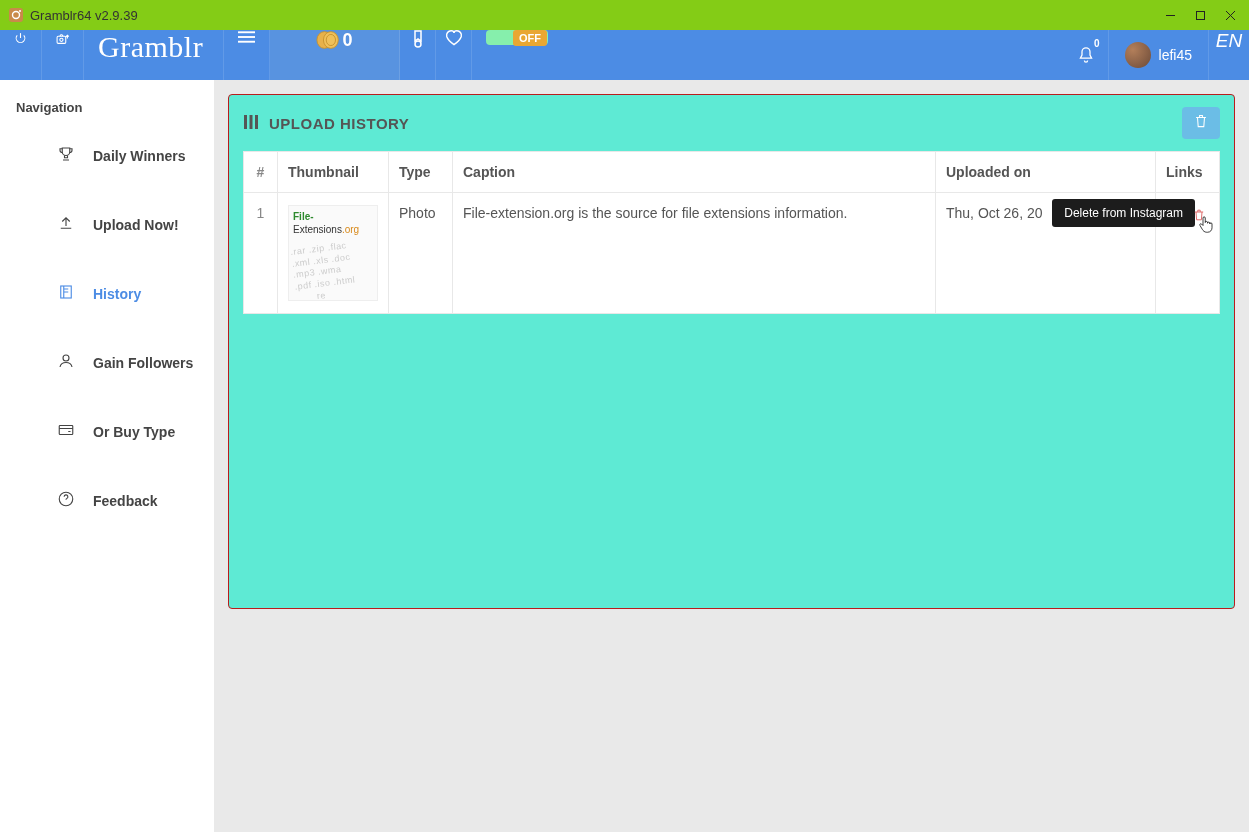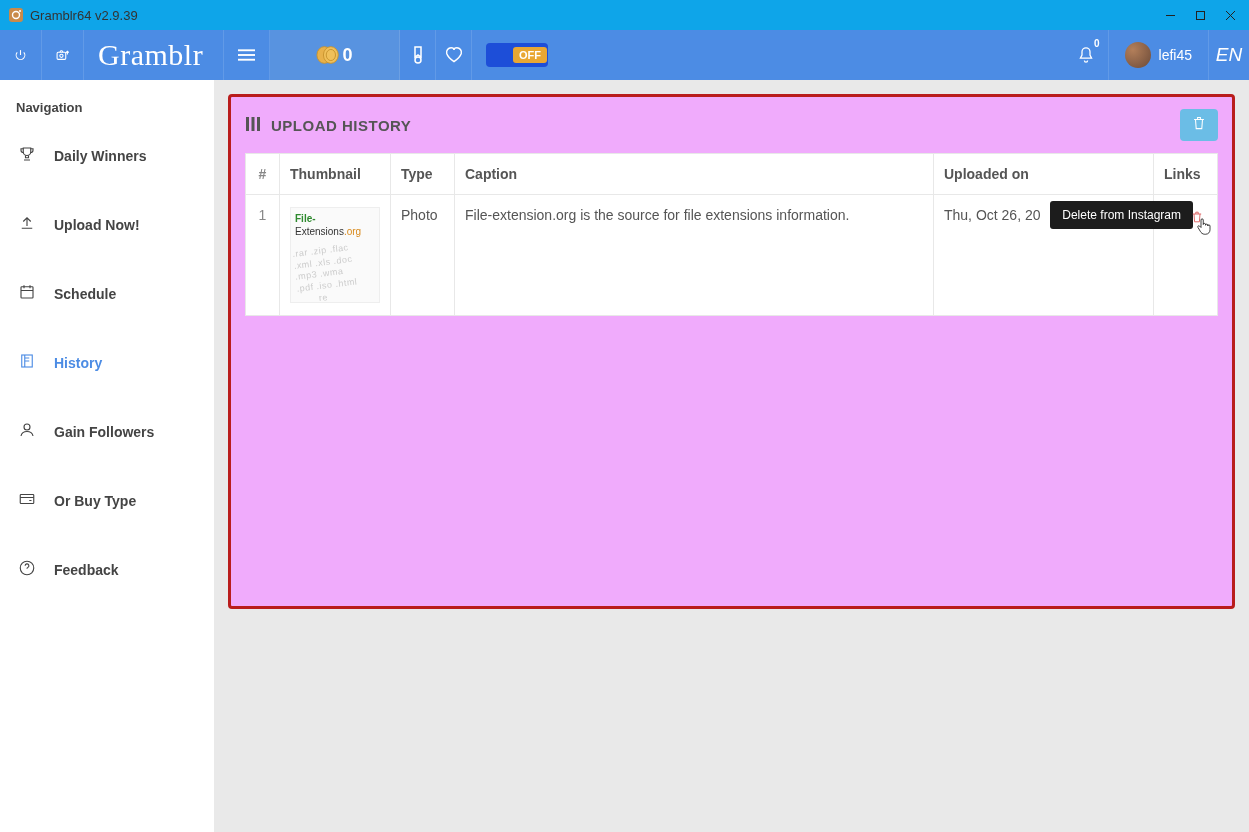--- a/index.html
+++ b/index.html
@@ -1,53 +1,53 @@
 <!DOCTYPE html>
 <html><head>
 <meta charset="utf-8">
 <style>
 * { margin:0; padding:0; box-sizing:border-box; font-family: "Segoe UI", "Helvetica Neue", Arial, sans-serif; }
 body { background:#fff; width:1249px; height:832px; overflow:hidden; }
 
 
-.titlebar { height:30px; display:flex; align-items:center; justify-content:space-between; background:#0ea5e9; padding:0 4px 0 8px; }
+.titlebar { height:30px; display:flex; align-items:center; justify-content:space-between; background:#84cc16; padding:0 4px 0 8px; }
 .titlebar .left { display:flex; align-items:center; gap:6px; font-size:13px; color:#333; }
 .titlebar .app-icon { width:16px; height:16px; display:flex; align-items:center; justify-content:center; }
 .winctrls { display:flex; }
 .winctrls > div { width:30px; height:30px; display:flex; align-items:center; justify-content:center; color:#222; }
 
 
 .topbar { height:50px; background:#4c8ce4; display:flex; align-items:stretch; color:#fff; }
-.topbar .cell { display:flex; align-items:center; justify-content:center; padding:0 14px; }
+.topbar .cell { display:flex; align-items:flex-start; justify-content:center; padding:0 14px; }
 .topbar .sep { border-right:1px solid rgba(255,255,255,0.12); }
 .logo-text { font-family: "Brush Script MT","Segoe Script",cursive; font-size:30px; color:#fff; font-weight:500; letter-spacing:0.5px; }
 .coins-cell { background:#5893e0; flex:0 0 130px; justify-content:space-between; padding:0 14px; font-size:18px; font-weight:600; color:#fff; }
 .coin-icon { width:26px; height:20px; display:flex; }
-.off-toggle { width:64px; height:24px; border-radius:4px; background:#1d4ed8; display:flex; align-items:center; justify-content:flex-end; padding:1px; }
+.off-toggle { width:64px; height:15px; border-radius:4px; background:#86efac; display:flex; align-items:center; justify-content:flex-end; padding:1px; }
 .off-toggle span { background:#e9a733; color:#fff; font-size:11px; font-weight:600; padding:2px 6px; border-radius:3px; }
 .topbar .spacer { flex:1; }
 .bell-wrap { position:relative; padding:0 14px; display:flex; align-items:center; }
 .badge0 { position:absolute; top:8px; right:8px; font-size:10px; font-weight:700; color:#fff; }
 .avatar { width:26px; height:26px; border-radius:50%; background: radial-gradient(circle at 30% 30%, #b37f5a, #6b4a38); margin-right:8px; }
 .user-cell { padding:0 16px; display:flex; align-items:center; font-size:14px; }
 .lang-cell { width:40px; justify-content:center; font-size:19px; font-weight:500;font-style:italic; }
 
 
 .body { display:flex; height:752px; }
 .sidebar { width:214px; background:#fff; padding-top:14px;border-radius:26px; }
 .nav-title { font-size:13px; font-weight:700; color:#444; padding:6px 16px 16px; }
-.nav-item { display:flex; align-items:center; gap:18px; padding:14px 16px 14px 18px; font-size:14px; font-weight:700; color:#444; cursor:pointer; margin-bottom:20px; }
+.nav-item { display:flex; align-items:center; gap:18px; padding:14px 16px 14px 18px; font-size:14px; font-weight:700; color:#444; cursor:pointer; margin-bottom:20px;margin-left:39px; }
 .nav-item svg { width:18px; height:18px; stroke:#444; fill:none; stroke-width:1.5; }
 .nav-item.red { color:#dd4444; }
 .nav-item.red svg { stroke:#dd4444; }
 .nav-item.active { color:#4c8ce4;text-align:center; }
 .nav-item.active svg { stroke:#4c8ce4; }
 
 .content { flex:1; background:#e9e9e9; padding:14px; }
-.card { background:#f0abfc; border:3px solid #b91c1c; border-radius:4px; padding:0; }
+.card { background:#5eead4; border:1px solid #b91c1c; border-radius:4px; padding:0; }
 .card-header { display:flex; align-items:center; justify-content:space-between; padding:12px 14px; }
 .card-title { display:flex; align-items:center; gap:10px; font-size:15px; font-weight:700; color:#555; letter-spacing:0.5px; }
 .card-title svg { width:16px; height:16px; fill:#555; }
 .trash-btn { width:38px; height:32px; background:#6bbde6; border-radius:4px; display:flex; align-items:center; justify-content:center; }
 .trash-btn svg { width:14px; height:16px; stroke:#fff; fill:none; stroke-width:1.5; }
 .table-wrap { padding:0 14px 14px; }
 table { width:100%; border-collapse:collapse; background:#fff; border:1px solid #e8e8e8; }
 th, td { border:1px solid #e8e8e8; padding:12px 10px; text-align:left; font-size:14px; color:#555; vertical-align:top; }
 th { font-weight:700; color:#555; }
 th.num, td.num { text-align:center; width:34px; color:#888; }
@@ -179,27 +179,20 @@
             <path d="M7 5H4v2a3 3 0 0 0 3 3M17 5h3v2a3 3 0 0 1-3 3"></path>
             <path d="M10 14v3h4v-3M8 20h8"></path>
           </svg></span>
       <span>Daily Winners</span>
     </div>
     <div class="nav-item">
       <span><svg viewBox="0 0 24 24">
             <path d="M12 16V5M7 10l5-5 5 5M5 19h14"></path>
           </svg></span>
       <span>Upload Now!</span>
-    </div>
-    <div class="nav-item">
-      <span><svg viewBox="0 0 24 24">
-            <rect x="4" y="5" width="16" height="15" rx="1"></rect>
-            <path d="M4 10h16M8 3v4M16 3v4"></path>
-          </svg></span>
-      <span>Schedule</span>
     </div>
     <div class="nav-item active">
       <span><svg viewBox="0 0 24 24">
             <rect x="5" y="4" width="14" height="16"></rect>
             <path d="M9 4v16M9 8h6M9 12h6"></path>
           </svg></span>
       <span>History</span>
     </div>
     <div class="nav-item">
       <span><svg viewBox="0 0 24 24">

